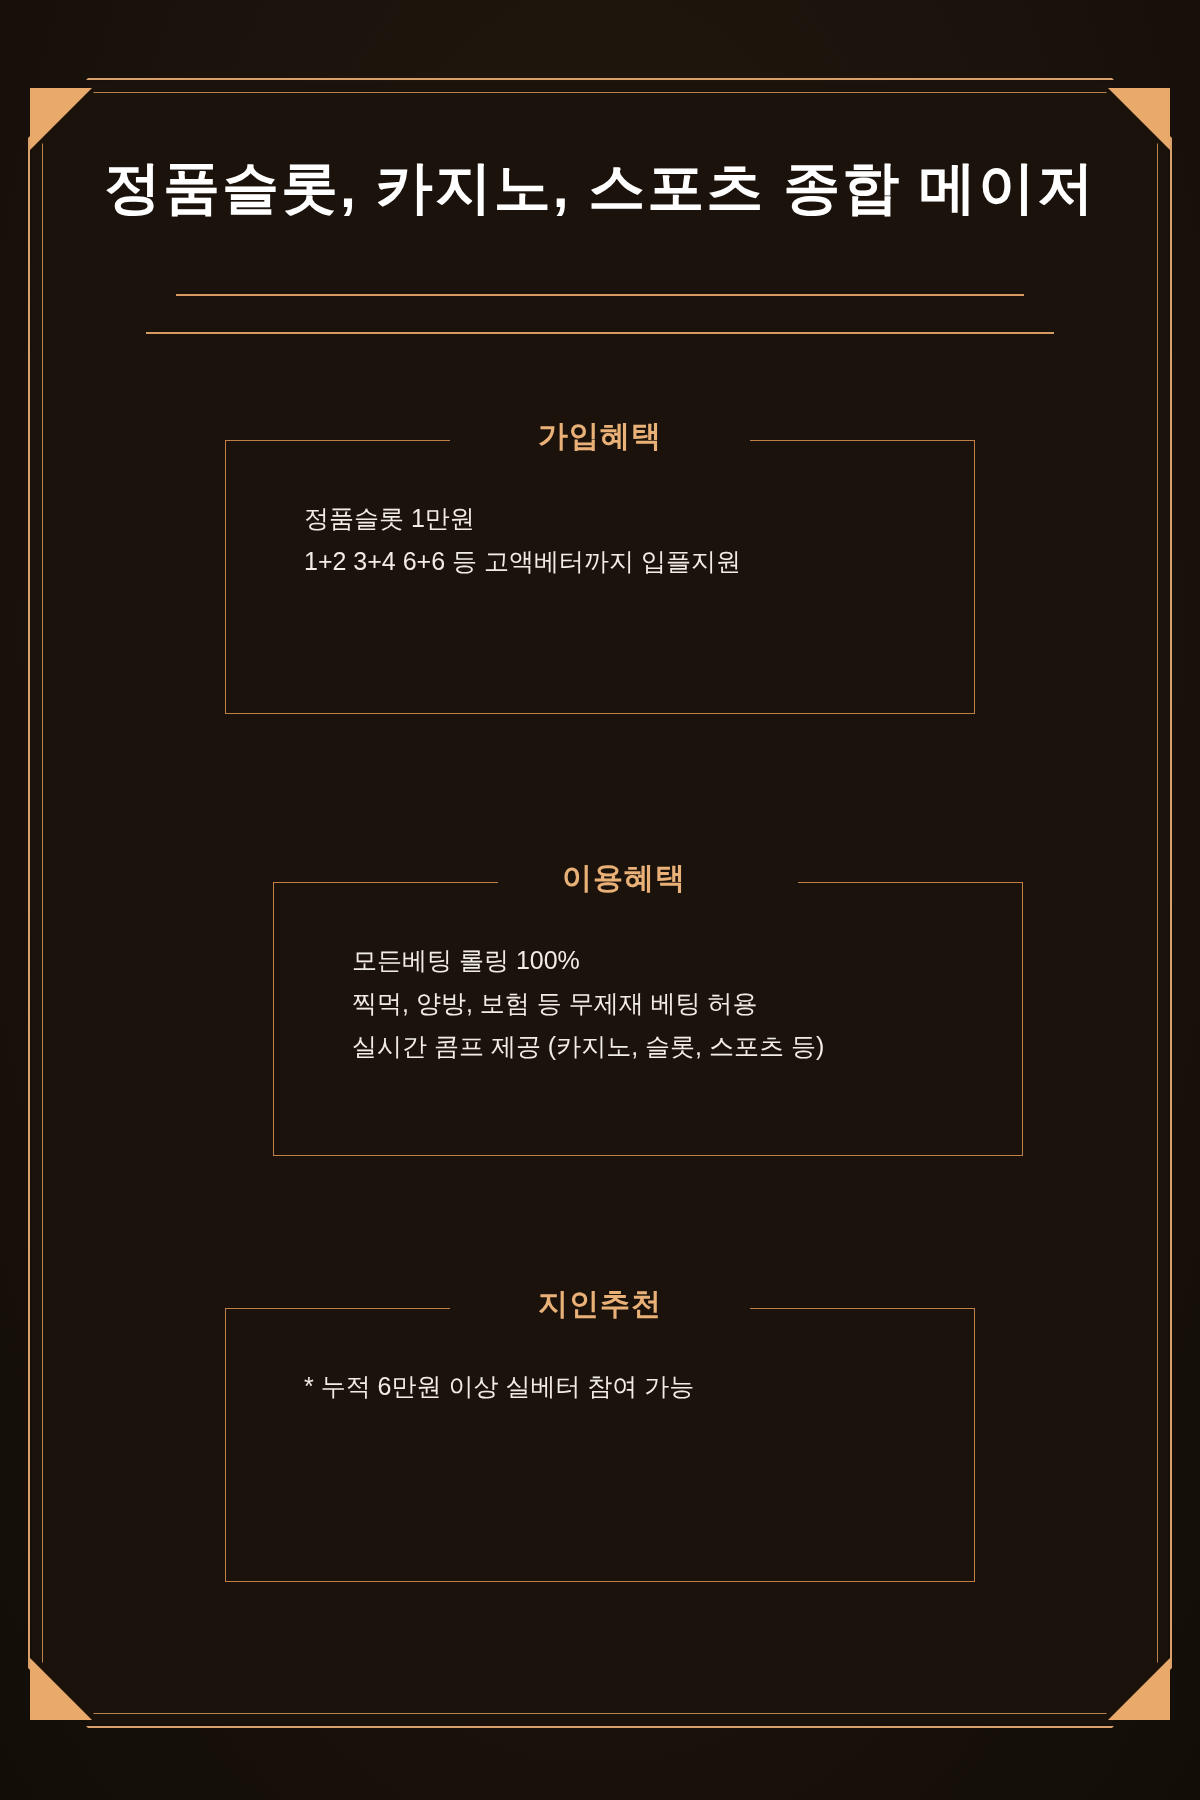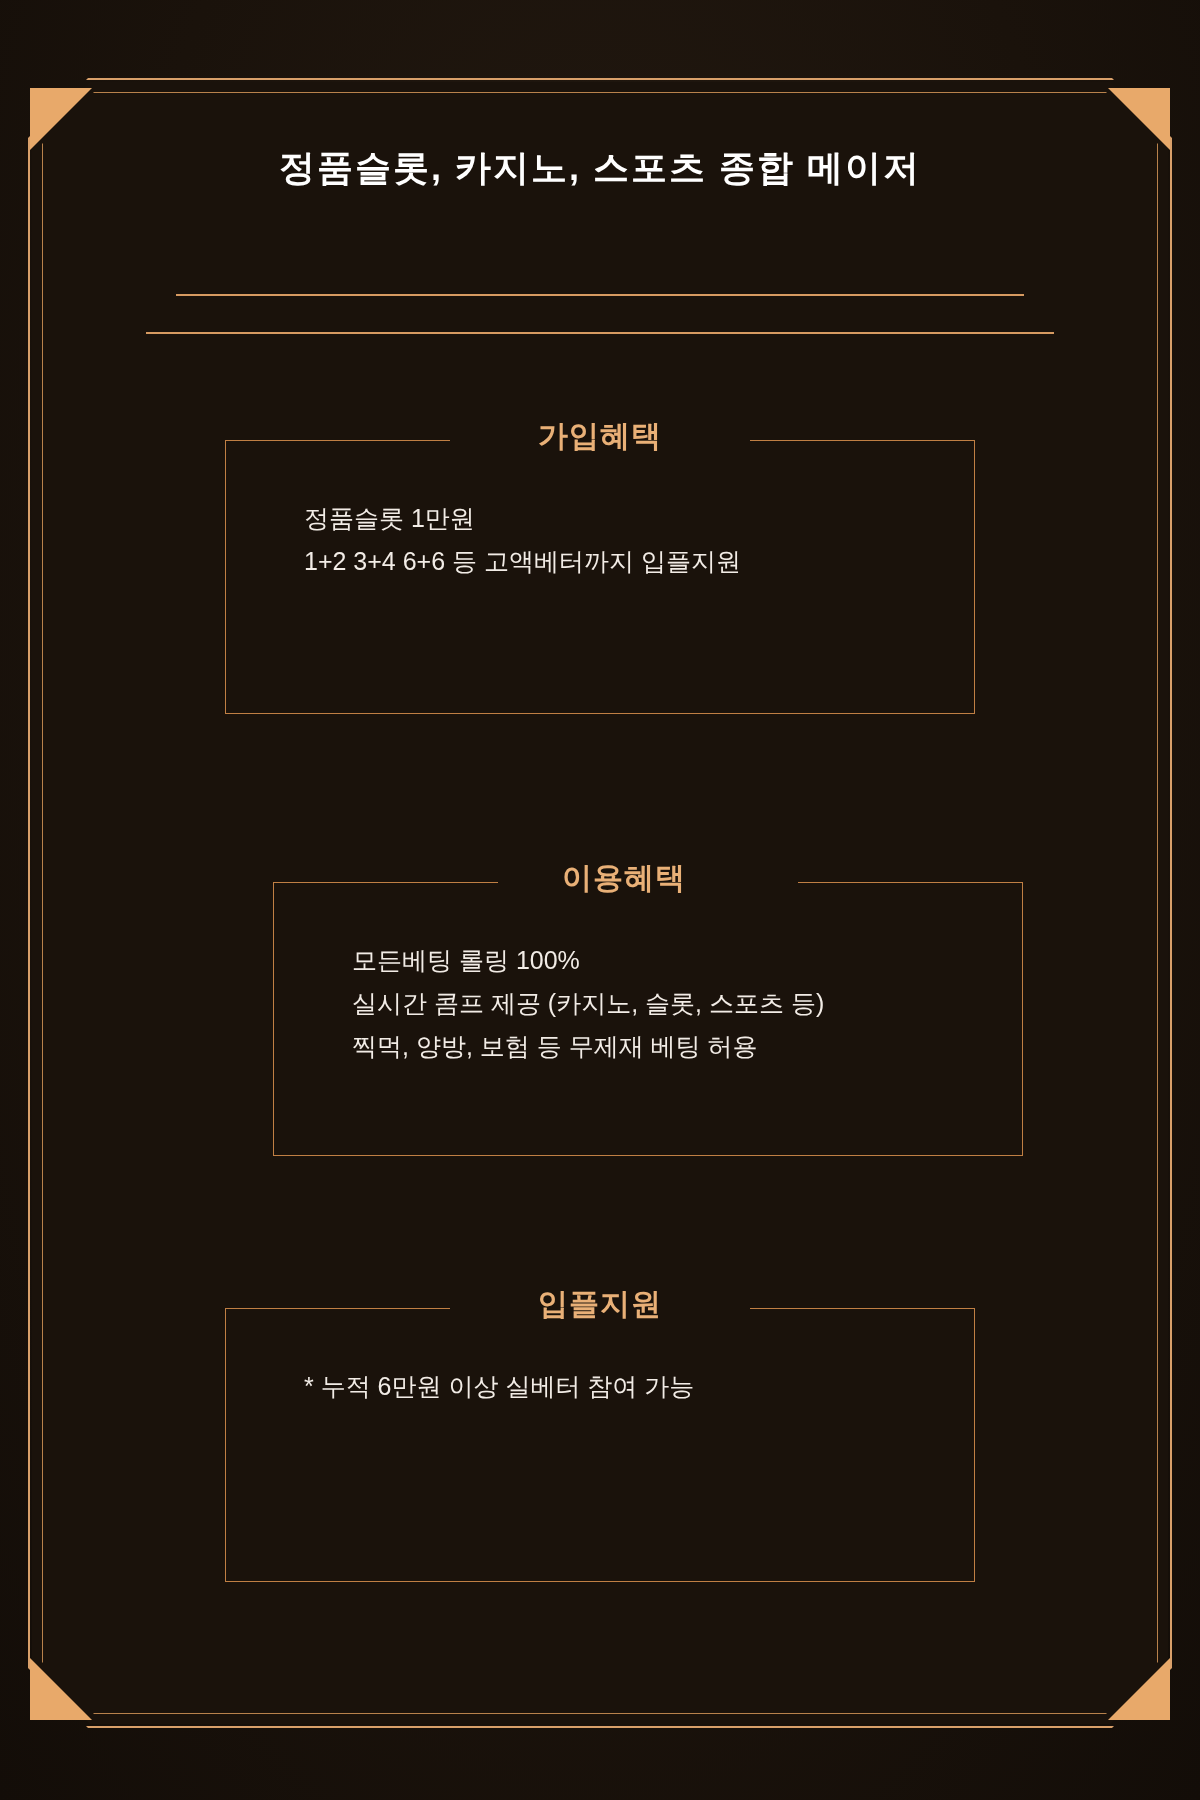--- a/index.html
+++ b/index.html
@@ -111,25 +111,25 @@
   .corner.br {
     right: 30px; bottom: 80px;
     border-width: 0 0 62px 62px;
     border-color: transparent transparent #e8a96a transparent;
   }
 
   
   .title {
     position: absolute;
     left: 0;
-    top: 144px;
+    top: 150px;
     width: 100%;
     text-align: center;
     color: #ffffff;
-    font-size: 36px;
+    font-size: 57px;
     font-weight: 700;
     letter-spacing: 2px;
     white-space: nowrap;
   }
 
   .divider-wrap {
     position: absolute;
     left: 0;
     top: 294px;
     width: 100%;
@@ -229,29 +229,29 @@
     </div>
   </div>
 
   <div class="section section-2">
     <div class="section-title">
       <span>이용혜택</span>
     </div>
     <div class="section-box">
       <div class="section-body">
         <span class="line">모든베팅 롤링 100%</span>
+        <span class="line">찍먹, 양방, 보험 등 무제재 베팅 허용</span>
         <span class="line">실시간 콤프 제공 (카지노, 슬롯, 스포츠 등)</span>
-        <span class="line">찍먹, 양방, 보험 등 무제재 베팅 허용</span>
       </div>
     </div>
   </div>
 
   <div class="section section-3">
     <div class="section-title">
-      <span>입플지원</span>
+      <span>지인추천</span>
     </div>
     <div class="section-box">
       <div class="section-body">
         <span class="line">* 누적 6만원 이상 실베터 참여 가능</span>
       </div>
     </div>
   </div>
 
 </div>
 

